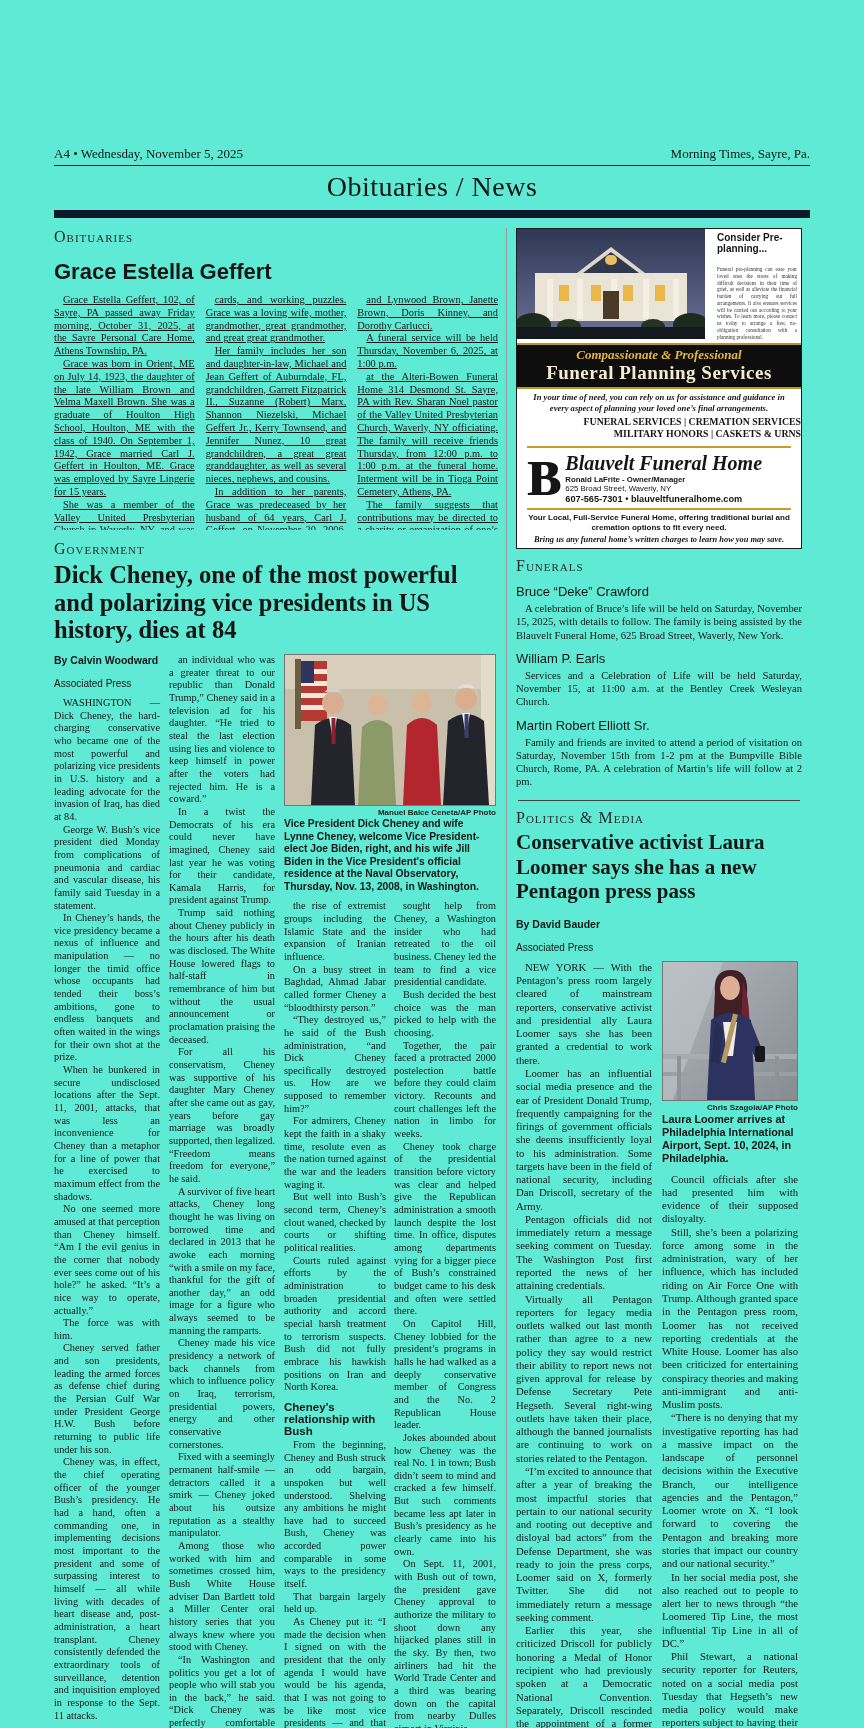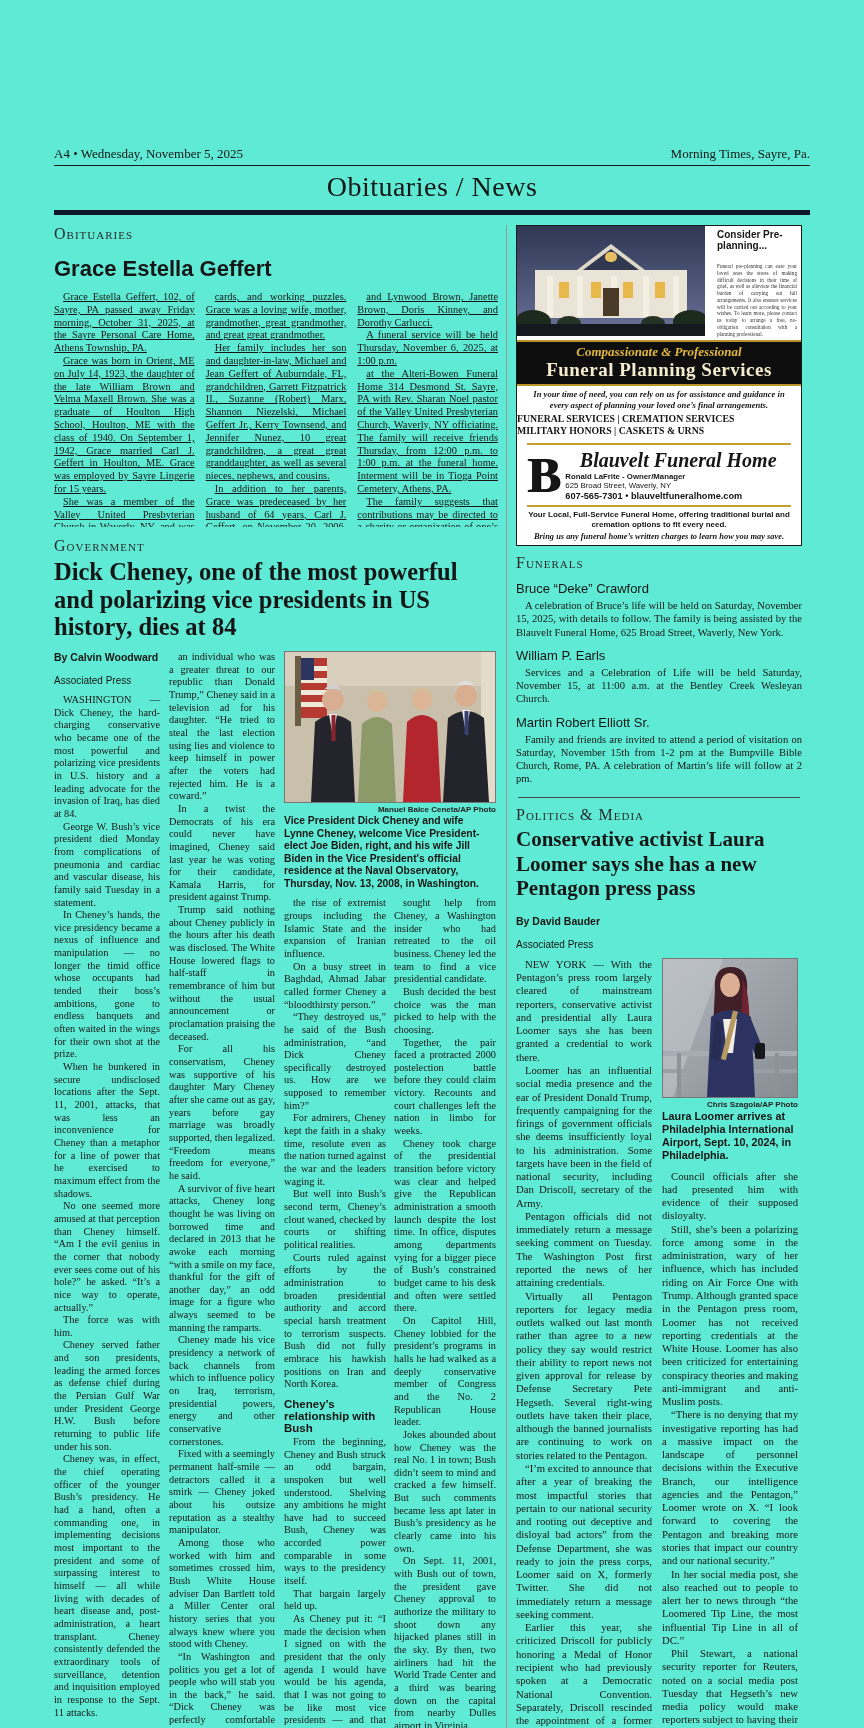--- a/index.html
+++ b/index.html
@@ -1,20 +1,20 @@
 <!DOCTYPE html>
 <html><head>
 <meta charset="utf-8">
 <style>
   html,body{margin:0;padding:0;background:#ffffff;}
   .page{position:relative;width:864px;height:1728px;background:#5eead4;box-sizing:border-box;
         padding:146px 54px 24px 54px;font-family:"Liberation Serif",serif;color:#161616;overflow:hidden;}
   
   .folio-row{display:flex;justify-content:space-between;font-size:13px;padding-bottom:3px;border-bottom:1.5px solid #1a1a1a;}
-  .section-banner{text-align:center;font-size:28px;padding:5px 0 7px;border-bottom:5px solid #0f172a;letter-spacing:0.5px;}
+  .section-banner{text-align:center;font-size:28px;padding:5px 0 7px;border-bottom:8px solid #0f172a;letter-spacing:0.5px;}
   
   .main{display:flex;margin-top:10px;align-items:stretch;}
   .left-region{width:452px;padding-right:8px;box-sizing:border-box;}
   .vdivider{width:1px;background:#9a9a9a;}
   .right-region{width:295px;padding-left:9px;box-sizing:border-box;}
   
   .kicker{font-variant:small-caps;font-size:16px;letter-spacing:1px;color:#2b2b2b;}
   .obit-headline{font-family:"Liberation Sans",sans-serif;font-weight:bold;font-size:22px;margin:13px 0 9px;}
   .cheney-headline{font-size:24.5px;font-weight:bold;line-height:1.13;margin:3px 0 10px;}
   .loomer-headline{font-size:21px;font-weight:bold;line-height:1.15;margin:3px 0 15px;}
@@ -39,27 +39,27 @@
   .ad-box{border:1.5px solid #1a1a1a;background:#fff;margin-bottom:8px;}
   .ad-top{display:flex;}
   .ad-photo{flex:1;line-height:0;}
   .consider{width:88px;box-sizing:border-box;padding:3px 4px;background:#fff;}
   .consider-title{font-family:"Liberation Sans",sans-serif;font-weight:bold;font-size:10px;line-height:1.1;margin-bottom:12px;}
   .consider-body{font-size:5.2px;line-height:1.3;color:#333;text-align:justify;}
   .ad-banner{background:#0e0e0e;text-align:center;padding:2px 0 4px;border-top:2px solid #b99427;border-bottom:2px solid #b99427;}
   .ad-banner .l1{color:#e5b83c;font-style:italic;font-weight:bold;font-size:13px;}
   .ad-banner .l2{color:#f4ecce;font-weight:bold;font-size:19px;letter-spacing:0.5px;line-height:1.05;}
   .ad-tagline{font-style:italic;font-weight:bold;font-size:8.6px;text-align:center;padding:3px 8px 2px;line-height:1.25;}
-  .ad-services{font-weight:bold;font-size:9.8px;text-align:left;line-height:1.3;padding-bottom:3px;}
+  .ad-services{font-weight:bold;font-size:9.8px;text-align:right;line-height:1.3;padding-bottom:3px;}
   .gold-rule{height:2px;background:#c3a02e;margin:2px 10px;}
   .ad-brand{display:flex;align-items:center;gap:7px;padding:3px 10px 2px;}
   .blackletter{font-family:"Liberation Serif",serif;font-weight:bold;font-size:50px;line-height:0.85;
                text-shadow:1.5px 0 #111;letter-spacing:-2px;}
   .brand-right{flex:1;}
-  .brand-name{font-style:italic;font-weight:bold;font-size:20px;line-height:1;text-align:center;}
+  .brand-name{font-style:italic;font-weight:bold;font-size:20px;line-height:1;}
   .brand-owner{font-family:"Liberation Sans",sans-serif;font-weight:bold;font-size:7.8px;margin-top:2px;}
   .brand-addr{font-family:"Liberation Sans",sans-serif;font-size:7.8px;}
   .brand-contact{font-family:"Liberation Sans",sans-serif;font-weight:bold;font-size:9.2px;margin-top:1px;}
   .ad-footer{font-family:"Liberation Sans",sans-serif;font-weight:bold;font-size:8px;text-align:center;line-height:1.25;padding:1px 8px;}
   .ad-footer2{font-style:italic;font-weight:bold;font-size:8.4px;text-align:center;padding:1px 6px 4px;}
   
   .fun-name{font-family:"Liberation Sans",sans-serif;font-weight:normal;font-size:13px;margin:9px 0 3px;}
   .fun-text{font-size:10.6px;line-height:1.25;text-align:justify;text-indent:9px;margin:0;}
   .hrule{border-top:1px solid #444;margin:12px 2px 8px;}
   

